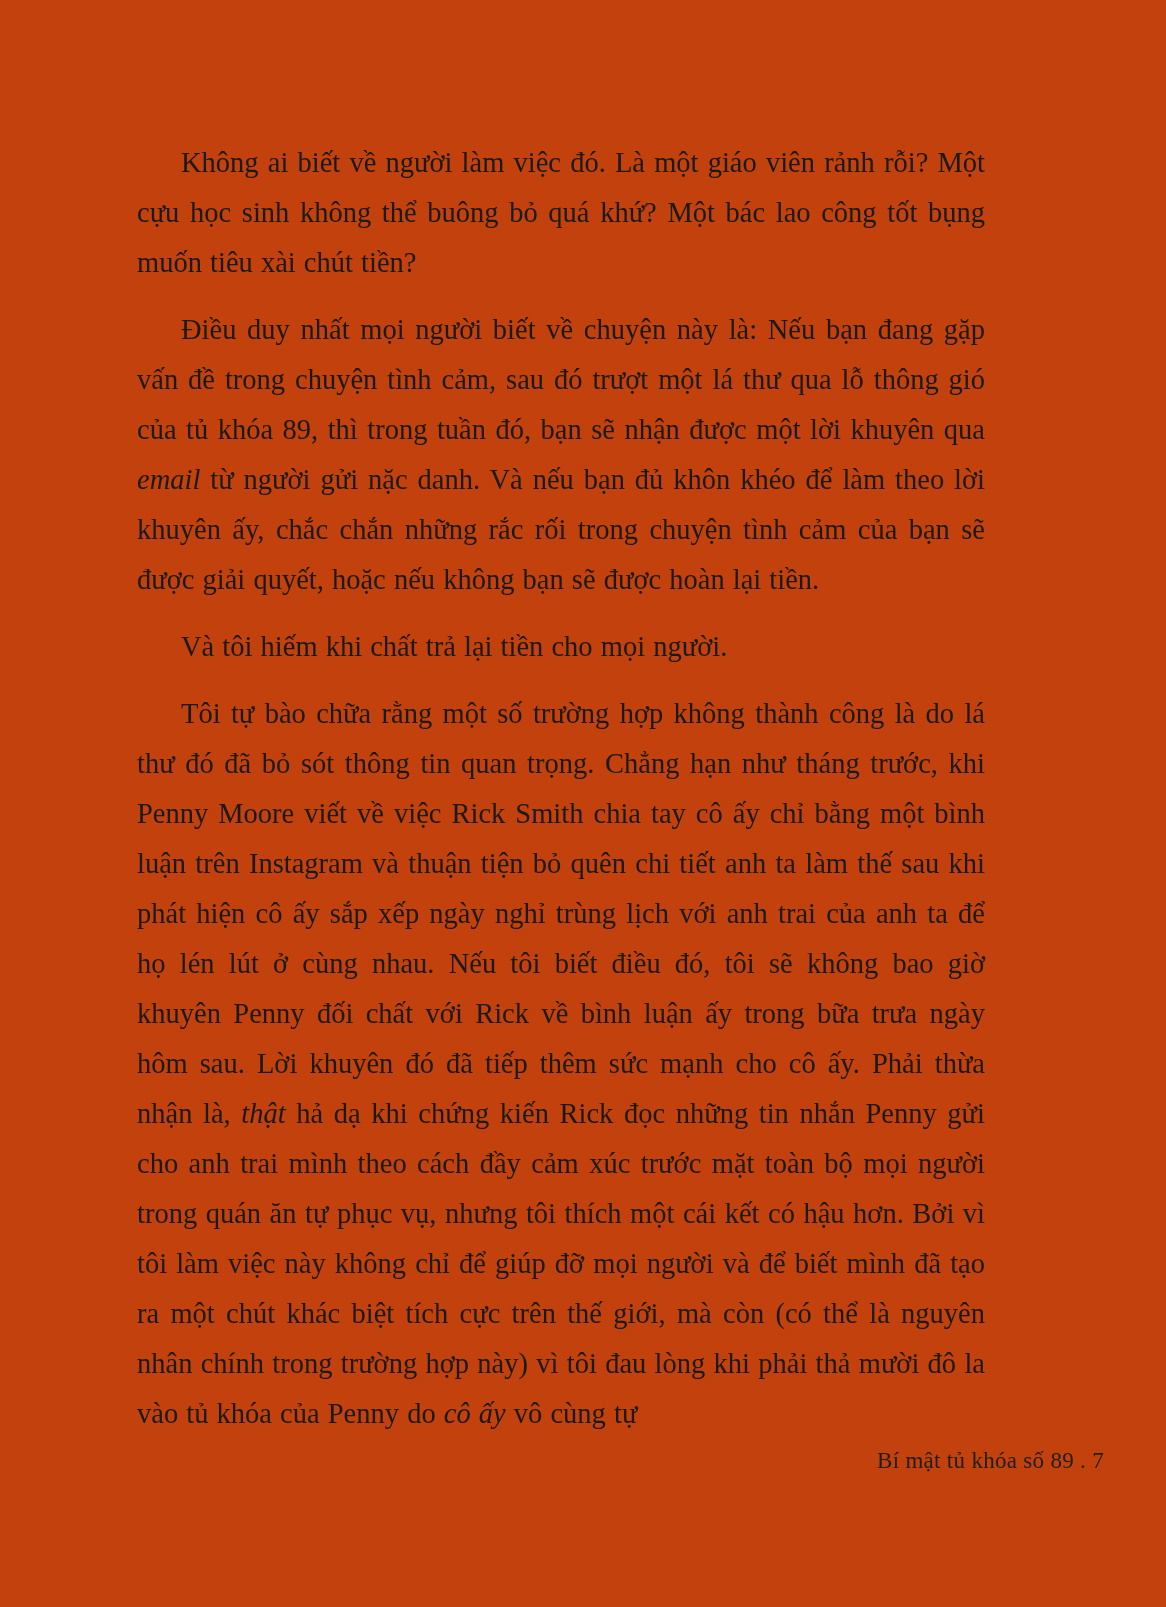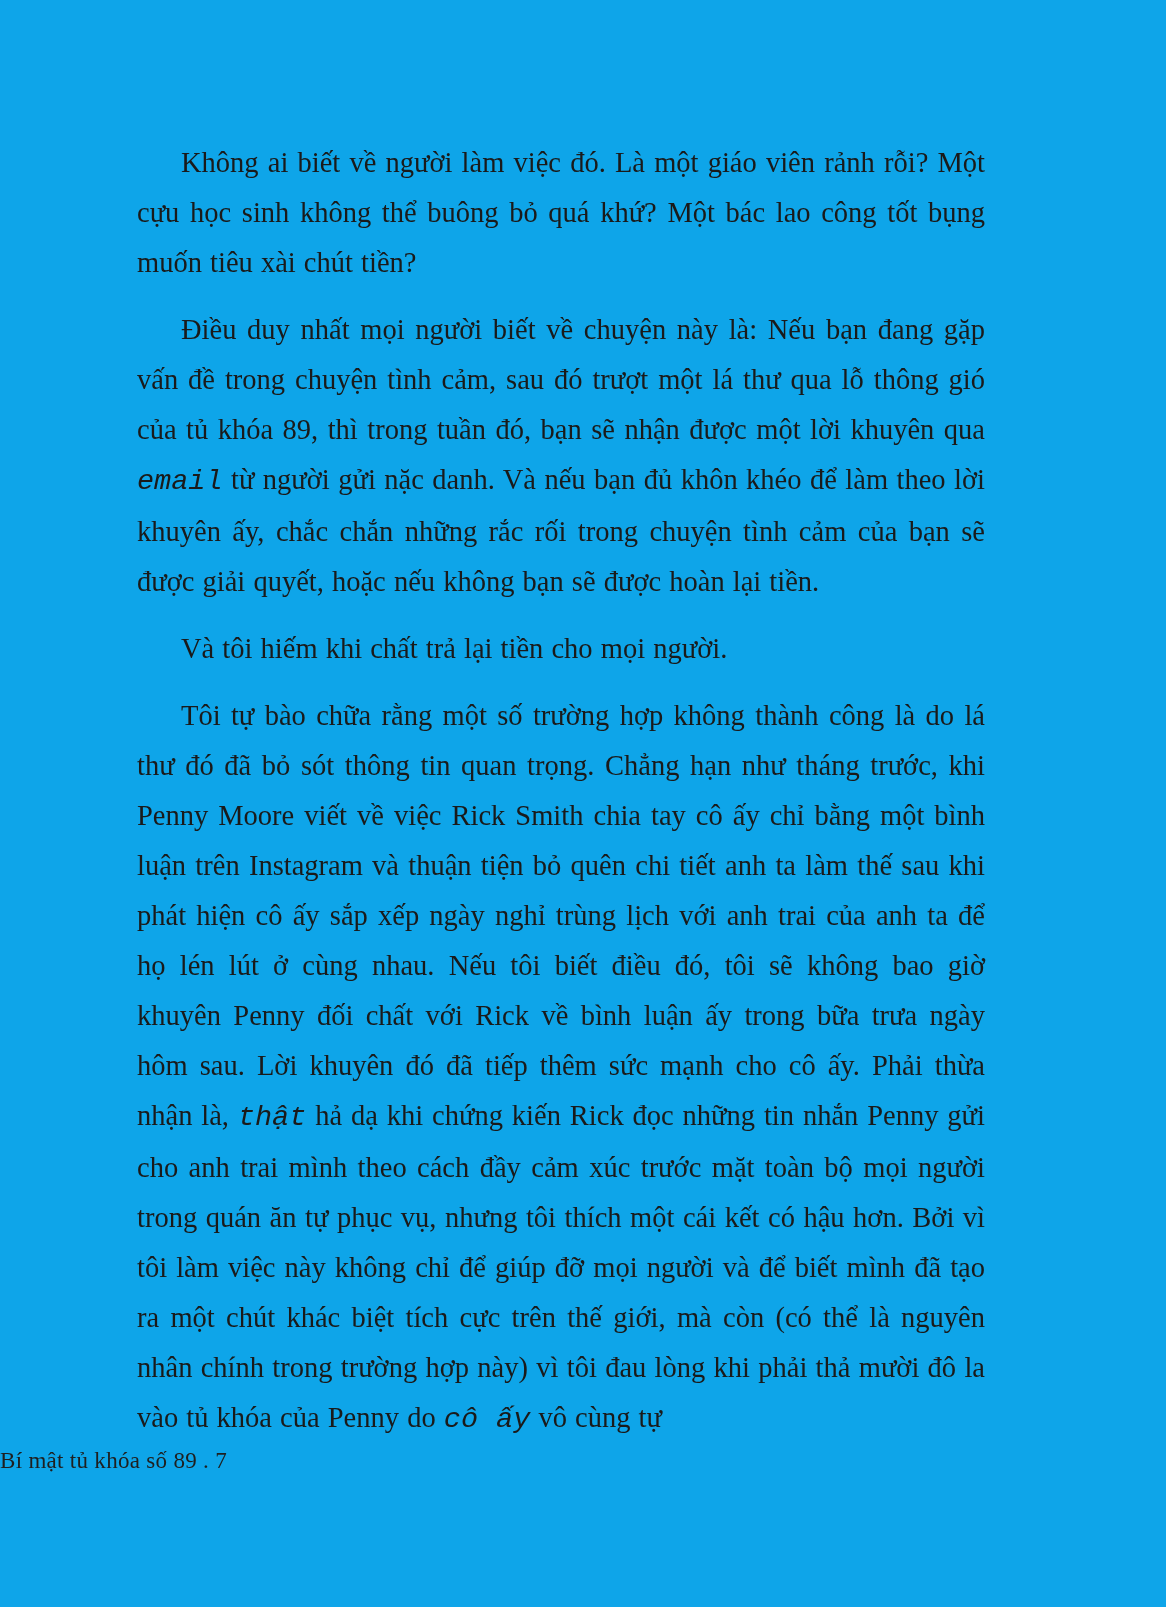--- a/index.html
+++ b/index.html
@@ -14,47 +14,46 @@
     font-family: "Liberation Serif", "DejaVu Serif", serif;
     color: #1a1a1a;
     overflow: hidden;
   }
   .page {
     position: absolute;
     top: 0;
     left: 0;
     width: 1166px;
     height: 1607px;
-    background: #0ea5e9;
+    background: #c2410c;
   }
   .text-block {
     position: absolute;
     top: 138px;
     left: 137px;
     width: 848px;
   }
   .para {
     margin: 0 0 17px 0;
     font-size: 28.5px;
     line-height: 50px;
     text-align: justify;
     text-indent: 44px;
     color: #1a1a1a;
     word-spacing: 1px;
   }
   .para em {
     font-style: italic;
-    font-family: Liberation Mono, monospace;
   }
   .page-footer {
     position: absolute;
     top: 1448px;
     left: 0;
     width: 1104px;
-    text-align: left;
+    text-align: right;
   }
   .page-footer span {
     font-size: 23px;
     color: #1f1f1f;
     letter-spacing: 0.3px;
   }
 </style>
 </head>
 <body>
 

